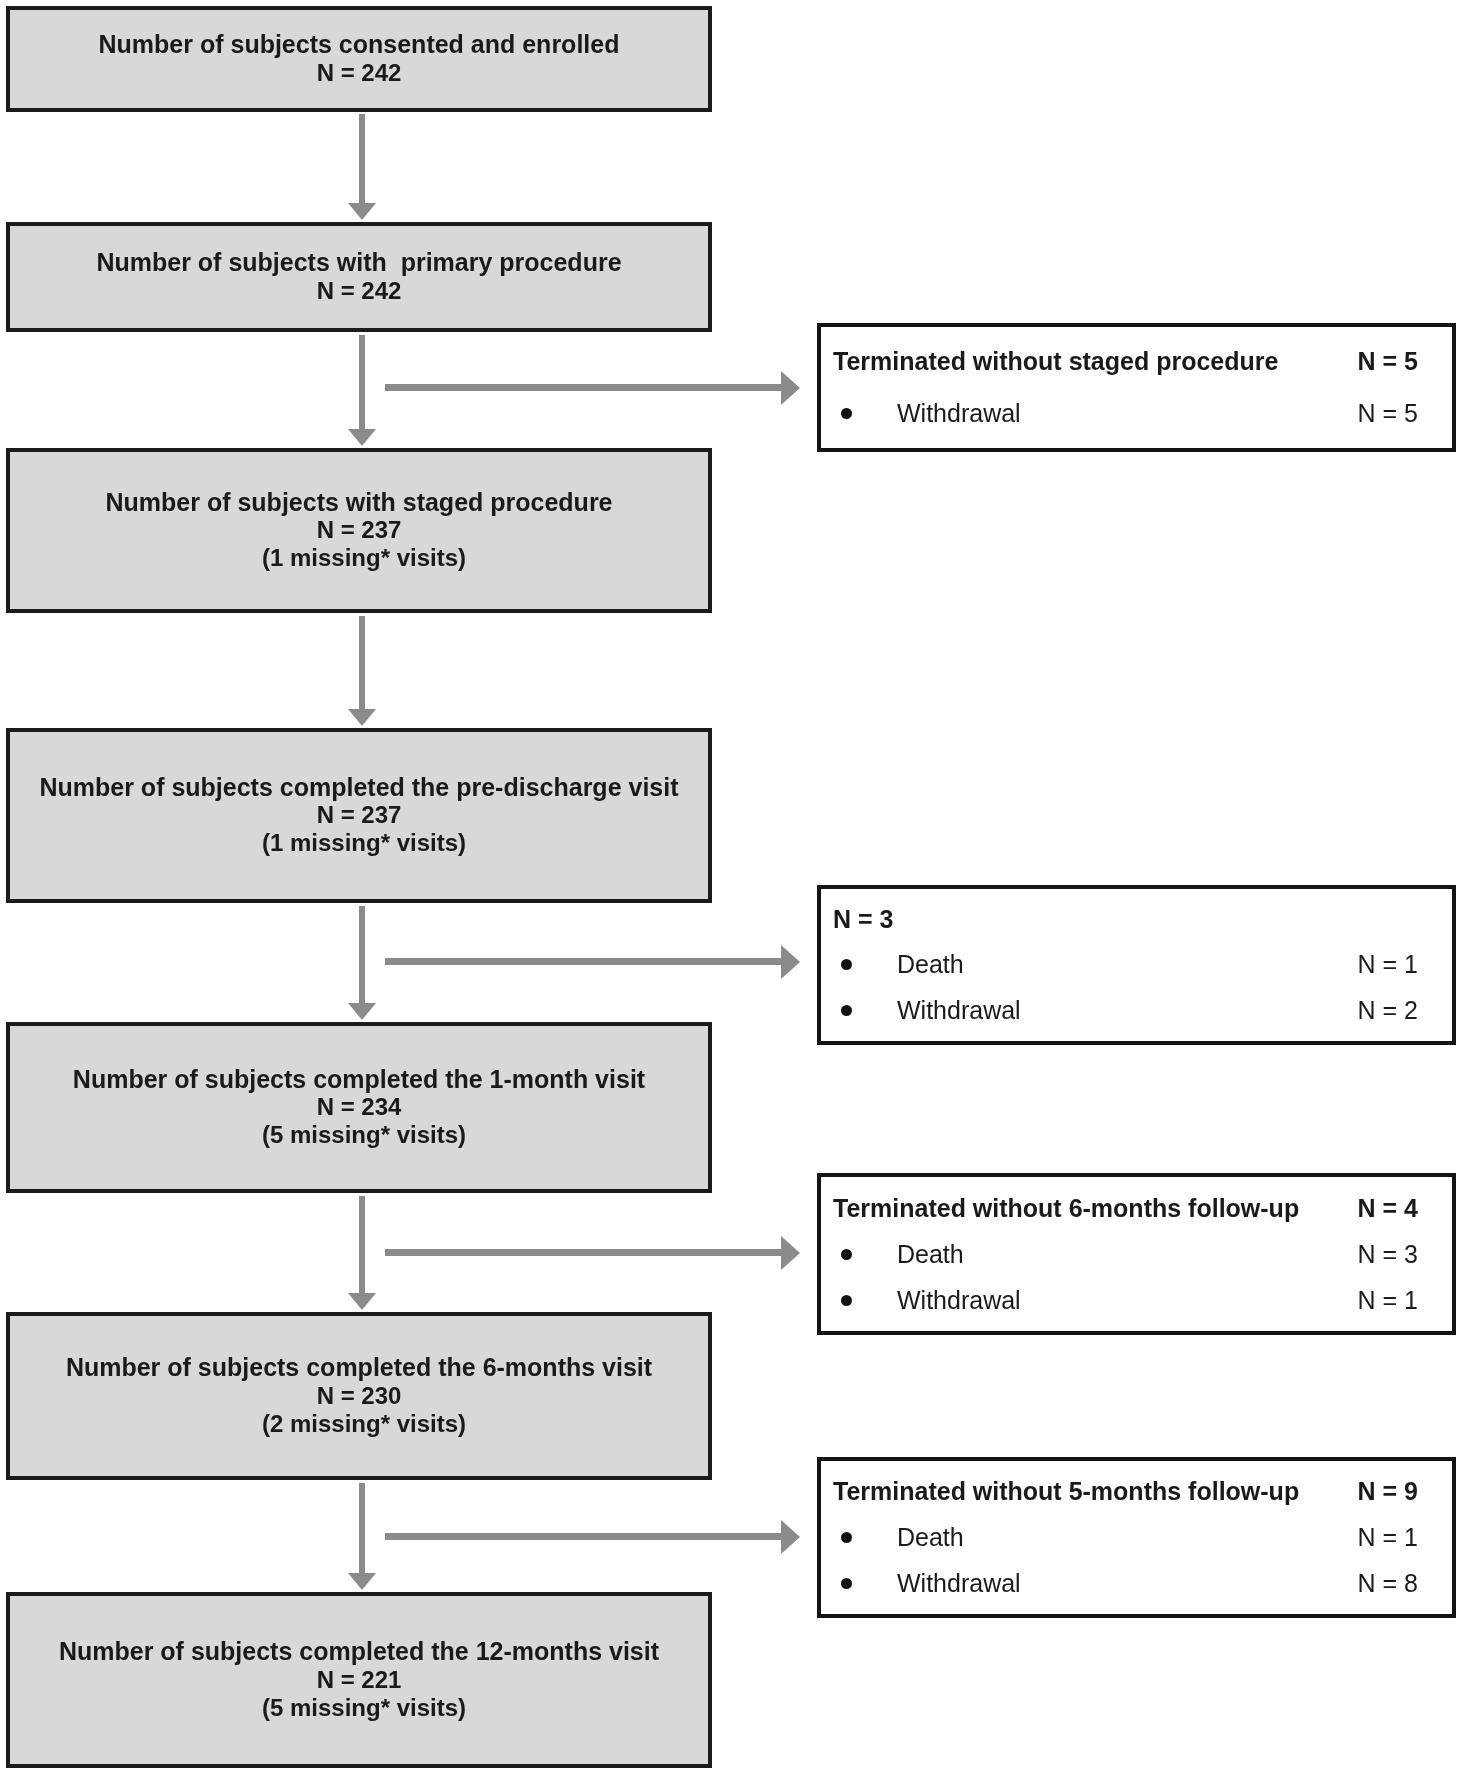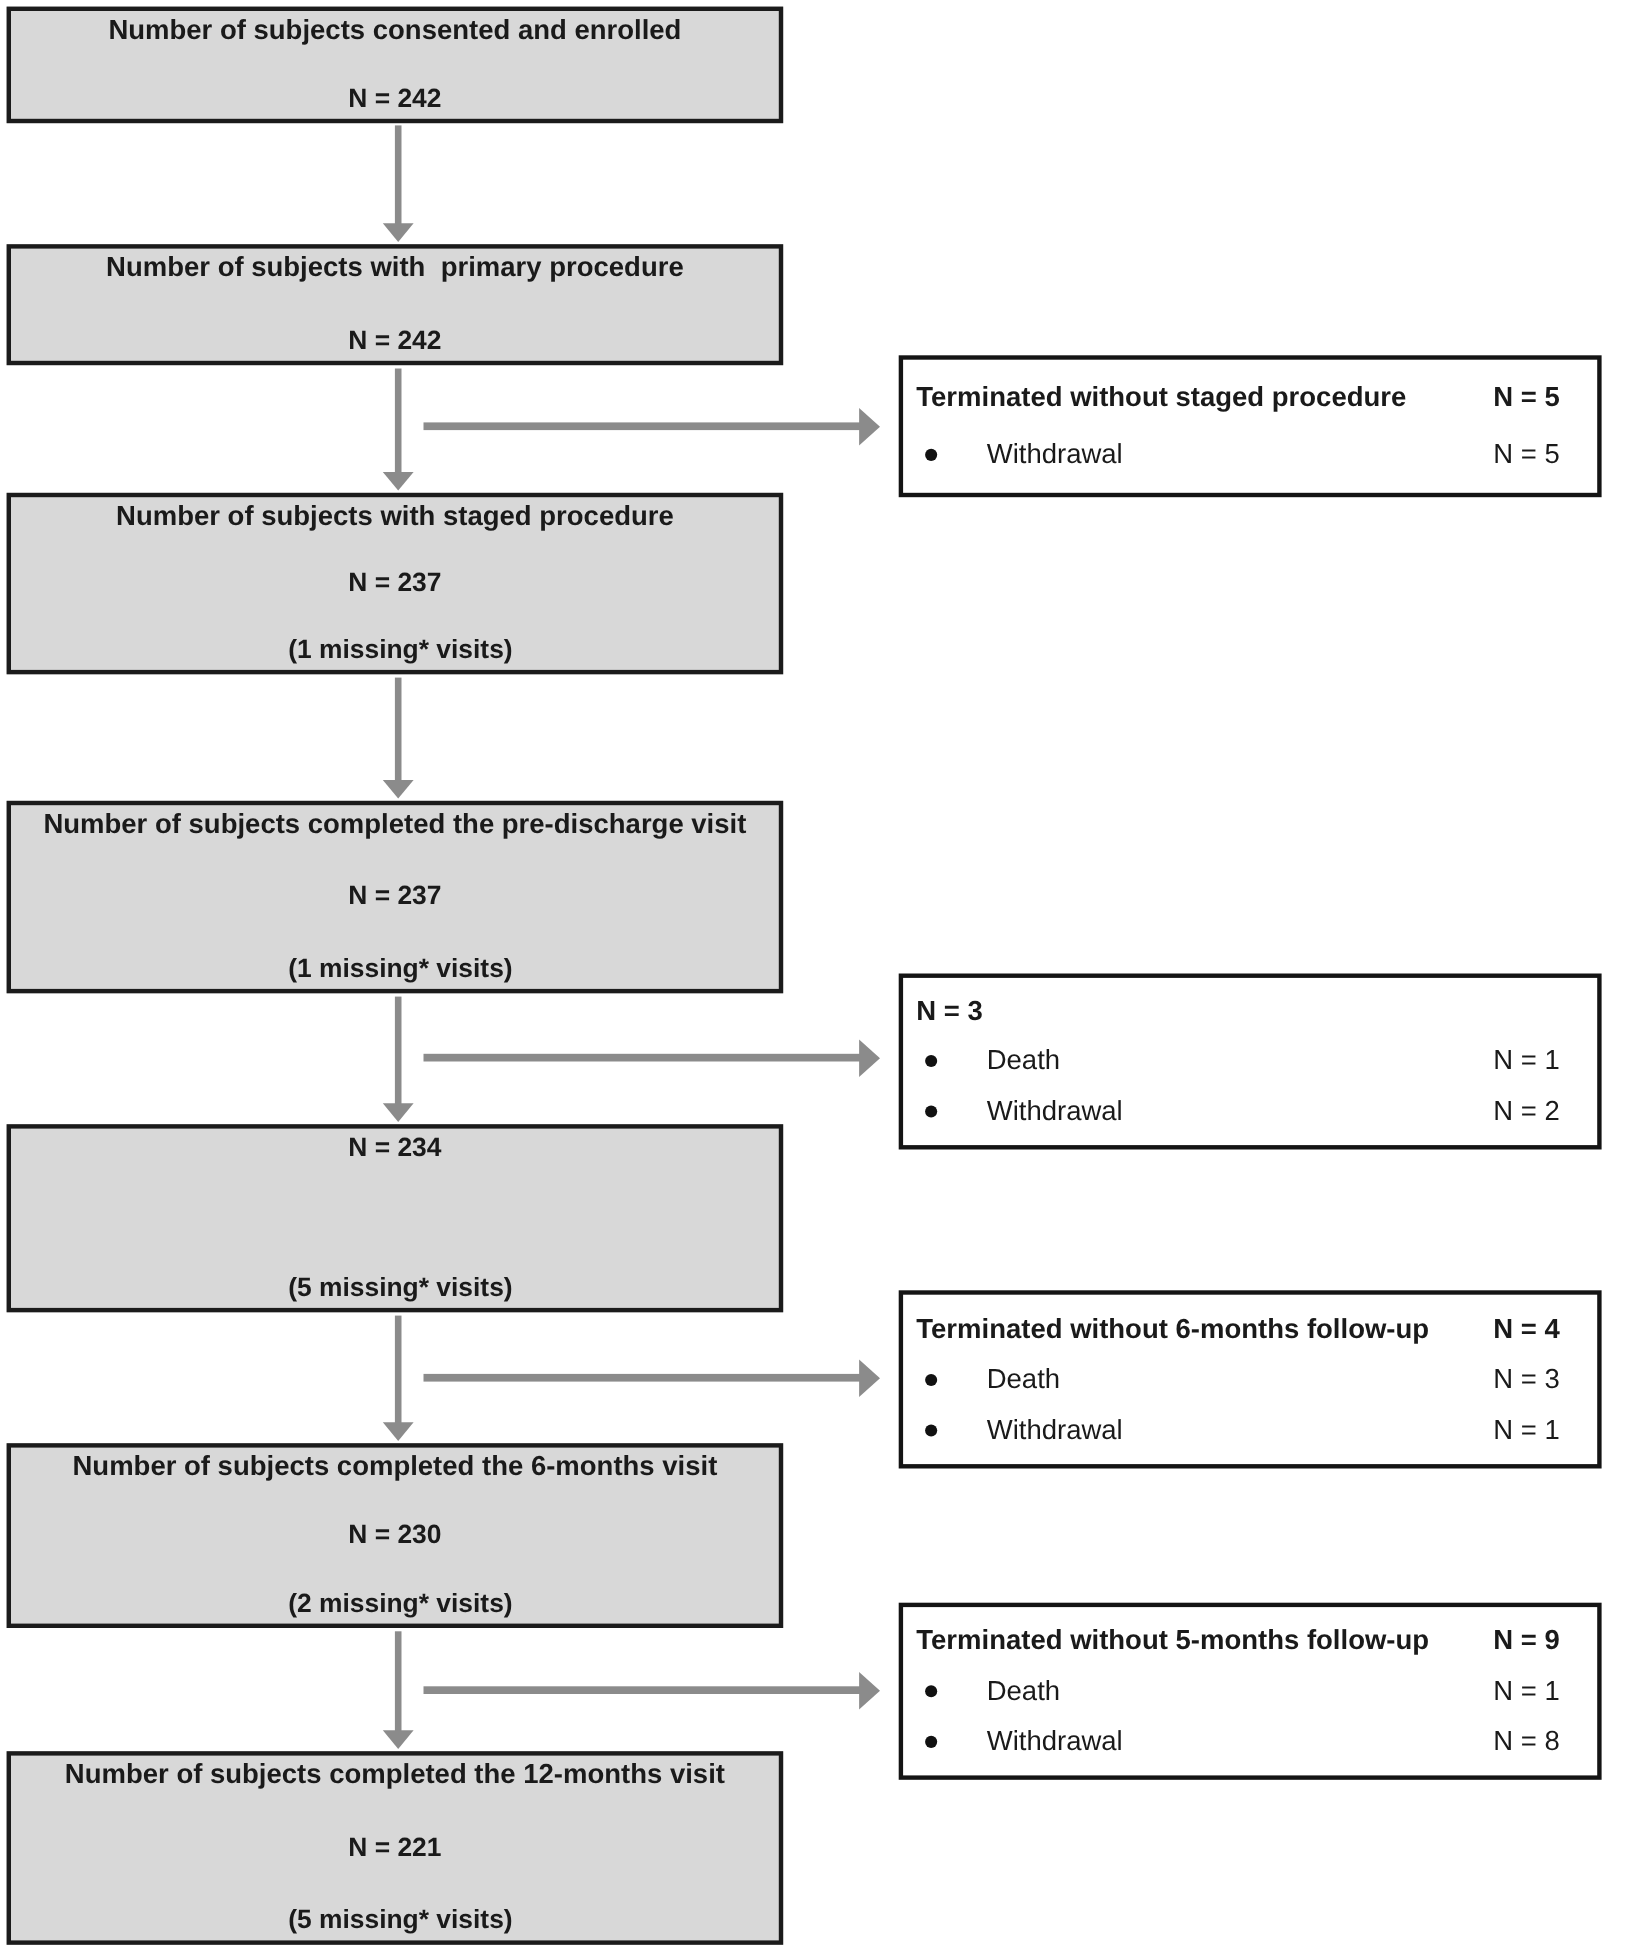--- a/index.html
+++ b/index.html
@@ -20,21 +20,21 @@
   
   .fbox {
     position: absolute;
     left: 6px;
     width: 706px;
     box-sizing: border-box;
     background: #d8d8d8;
     border: 4px solid #1b1b1b;
     display: flex;
     flex-direction: column;
-    justify-content: space-between;
+    justify-content: center;
     align-items: center;
     text-align: center;
     padding: 4px 25px;
   }
   .fbox-title {
     font-size: 25px;
     font-weight: 700;
     white-space: pre-wrap;
     line-height: 1.1;
   }
@@ -143,20 +143,21 @@
     <div class="fbox-missing">(1 missing* visits)</div>
   </div>
 
   <div class="fbox" style="top:728px;height:175px">
     <div class="fbox-title">Number of subjects completed the pre-discharge visit</div>
     <div class="fbox-n">N = 237</div>
     <div class="fbox-missing">(1 missing* visits)</div>
   </div>
 
   <div class="fbox" style="top:1022px;height:171px">
+    <div class="fbox-title">Number of subjects completed the 1-month visit</div>
     <div class="fbox-n">N = 234</div>
     <div class="fbox-missing">(5 missing* visits)</div>
   </div>
 
   <div class="fbox" style="top:1312px;height:168px">
     <div class="fbox-title">Number of subjects completed the 6-months visit</div>
     <div class="fbox-n">N = 230</div>
     <div class="fbox-missing">(2 missing* visits)</div>
   </div>
 

